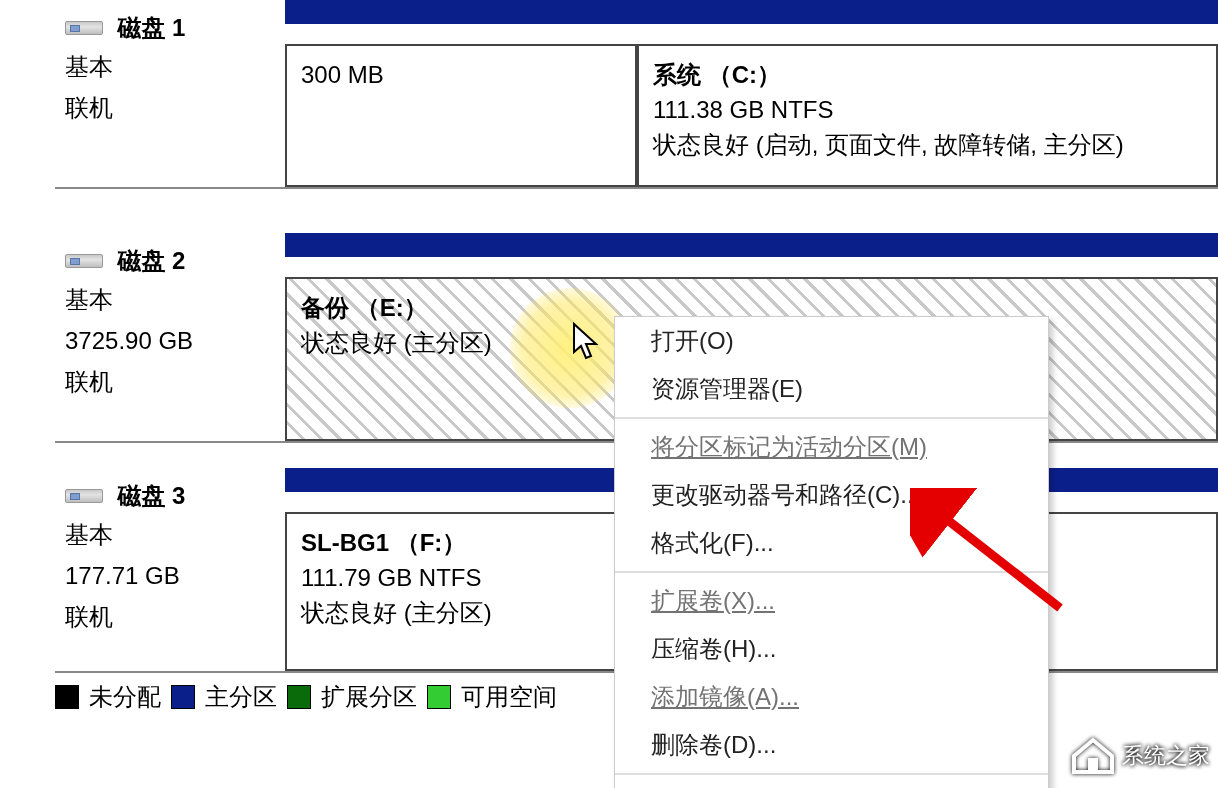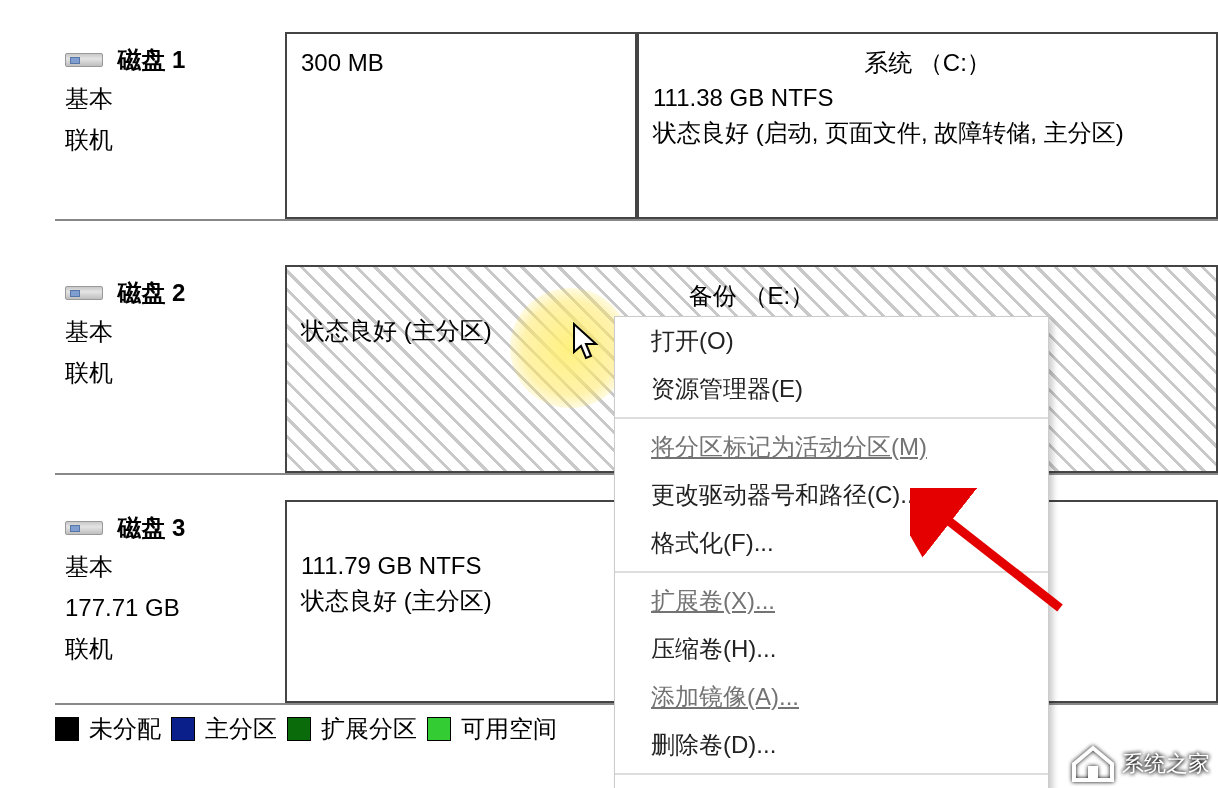--- a/index.html
+++ b/index.html
@@ -48,38 +48,40 @@
     vertical-align: middle;
   }
   .disk-meta {
     font-size: 24px;
     line-height: 1.45;
     margin-top: 6px;
   }
   .partitions {
     flex: 1;
     display: flex;
+    flex-direction: column;
+    gap: 20px;
   }
   .top-band {
     height: 24px;
     background: #0b1f8b;
   }
   .part-row {
     display: flex;
     flex: 1;
   }
   .part {
     border: 2px solid #444;
     padding: 12px 14px;
     font-size: 24px;
     line-height: 1.45;
     position: relative;
     background:#fff;
   }
-  .part .title { font-weight: 400; text-align: center; }
+  .part .title { font-weight: 700; }
   .hatched {
     background: repeating-linear-gradient(
       45deg,
       #fff 0px,
       #fff 10px,
       #c9c9c9 10px,
       #c9c9c9 13px
     );
   }
   .legend {
@@ -137,35 +139,35 @@
   }
   .red-arrow {
     position:absolute;
     left:910px;
     top:488px;
     pointer-events:none;
   }
   .watermark {
     position:absolute;
     right:0;
-    bottom:0;
+    bottom:8px;
     font-size:22px;
     color:#fff;
     text-shadow:0 0 4px #000,0 0 4px #000;
     display:flex;
     align-items:center;
     gap:6px;
     padding:4px 8px;
   }
   .watermark svg { filter: drop-shadow(0 0 2px #000); }
 </style>
 </head>
 <body>
 
-<div class="disk-row" style="height:189px;margin-top:32px;">
+<div class="disk-row" style="height:189px;">
   <div class="disk-header">
     <span class="disk-icon"></span>
     <span class="disk-title">磁盘 1</span>
     <div class="disk-meta">基本</div>
     <div class="disk-meta">联机</div>
   </div>
   <div class="partitions">
     <div class="top-band"></div>
     <div class="part-row">
       <div class="part" style="width:352px;">
@@ -179,20 +181,21 @@
       </div>
     </div>
   </div>
 </div>
 
 <div class="disk-row" style="height:210px;margin-top:44px;">
   <div class="disk-header">
     <span class="disk-icon"></span>
     <span class="disk-title">磁盘 2</span>
     <div class="disk-meta">基本</div>
+    <div class="disk-meta">3725.90 GB</div>
     <div class="disk-meta">联机</div>
   </div>
   <div class="partitions">
     <div class="top-band"></div>
     <div class="part-row">
       <div class="part hatched" style="flex:1;">
         <div class="title">备份 （E:）</div>
         <div>状态良好 (主分区)</div>
       </div>
     </div>

